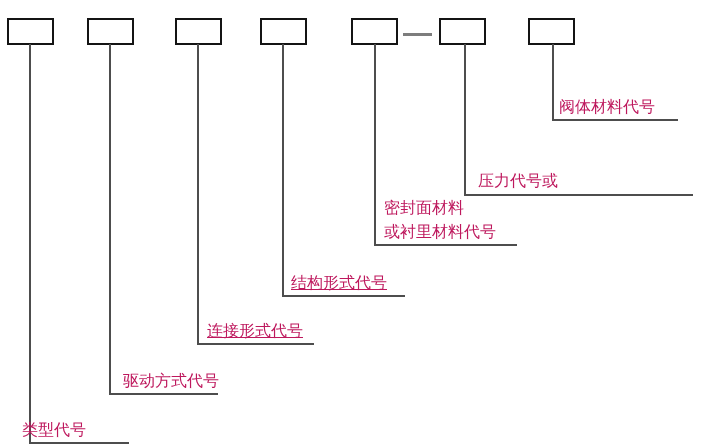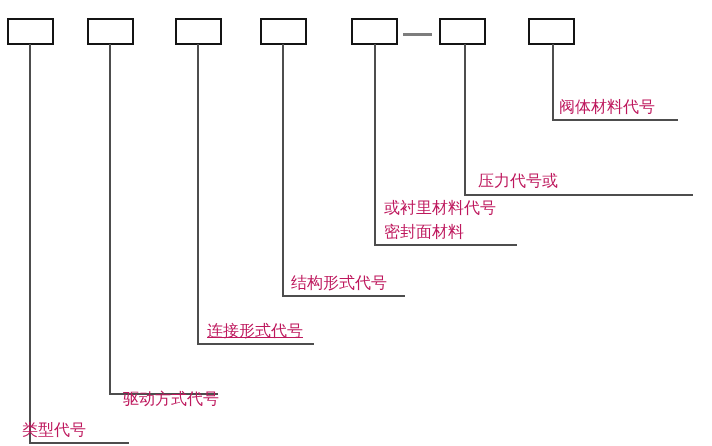--- a/index.html
+++ b/index.html
@@ -70,23 +70,23 @@
 
   .diagram-label {
     position: absolute;
     font-size: 16px;
     line-height: 24px;
     color: #be185d;
     white-space: nowrap;
   }
   .diagram-label span { display: block; }
   .l-1 { left: 22px;  top: 418px; }
-  .l-2 { left: 123px; top: 387px; }
+  .l-2 { left: 123px; top: 369px; }
   .l-3 { left: 207px; top: 319px; text-decoration: underline; }
-  .l-4 { left: 291px; top: 271px; }
+  .l-4 { left: 291px; top: 271px; text-decoration: underline; }
   .l-5 { left: 384px; top: 196px; }
   .l-6 { left: 478px; top: 146px; margin-top: 23px; }
   .l-7 { left: 559px; top: 95px;  }
 </style>
 </head>
 <body>
 
 <div id="stage">
 
   <div class="code-box box-1"></div>
@@ -121,22 +121,22 @@
   <div class="diagram-label l-2">
     <span>驱动方式代号</span>
   </div>
   <div class="diagram-label l-3">
     <span>连接形式代号</span>
   </div>
   <div class="diagram-label l-4">
     <span>结构形式代号</span>
   </div>
   <div class="diagram-label l-5">
+    <span>密封面材料</span>
     <span>或衬里材料代号</span>
-    <span>密封面材料</span>
   </div>
   <div class="diagram-label l-6">
     <span>压力代号或</span>
   </div>
   <div class="diagram-label l-7">
     <span>阀体材料代号</span>
   </div>
 
 </div>
 

